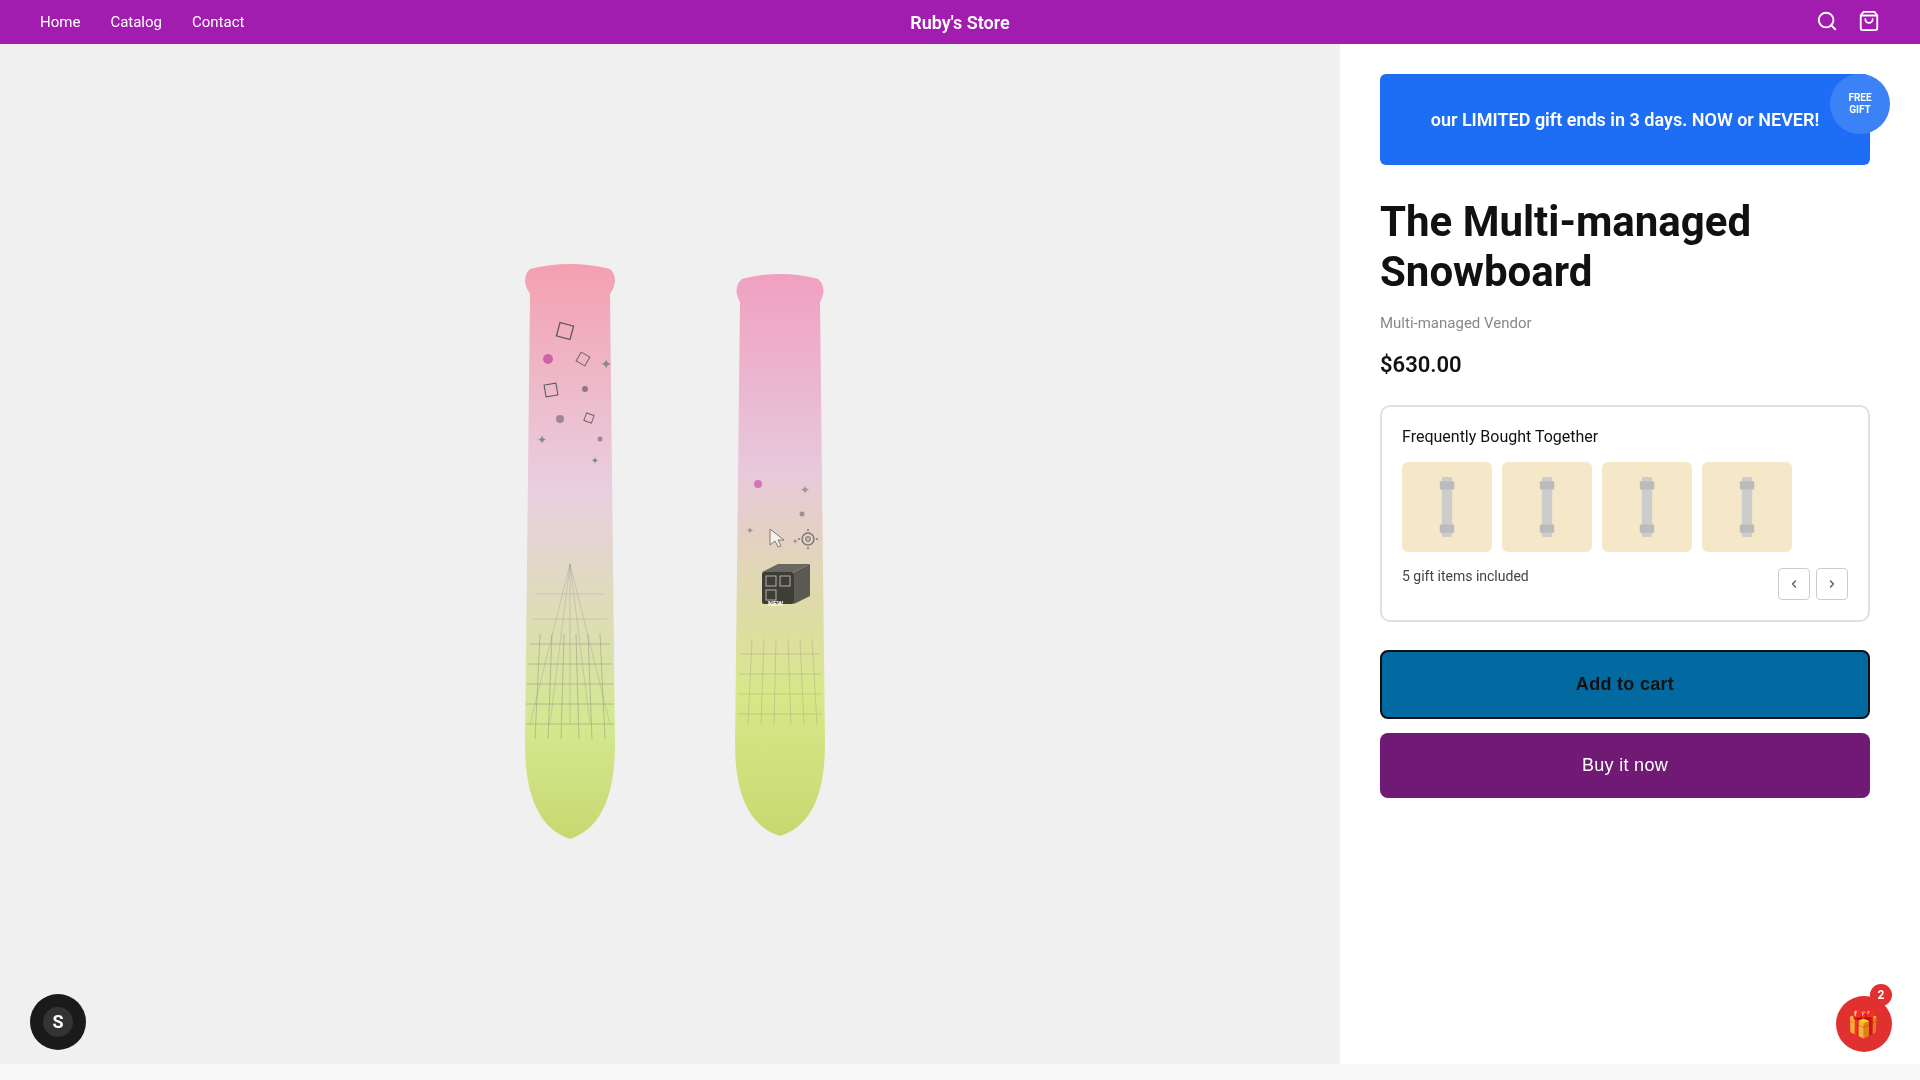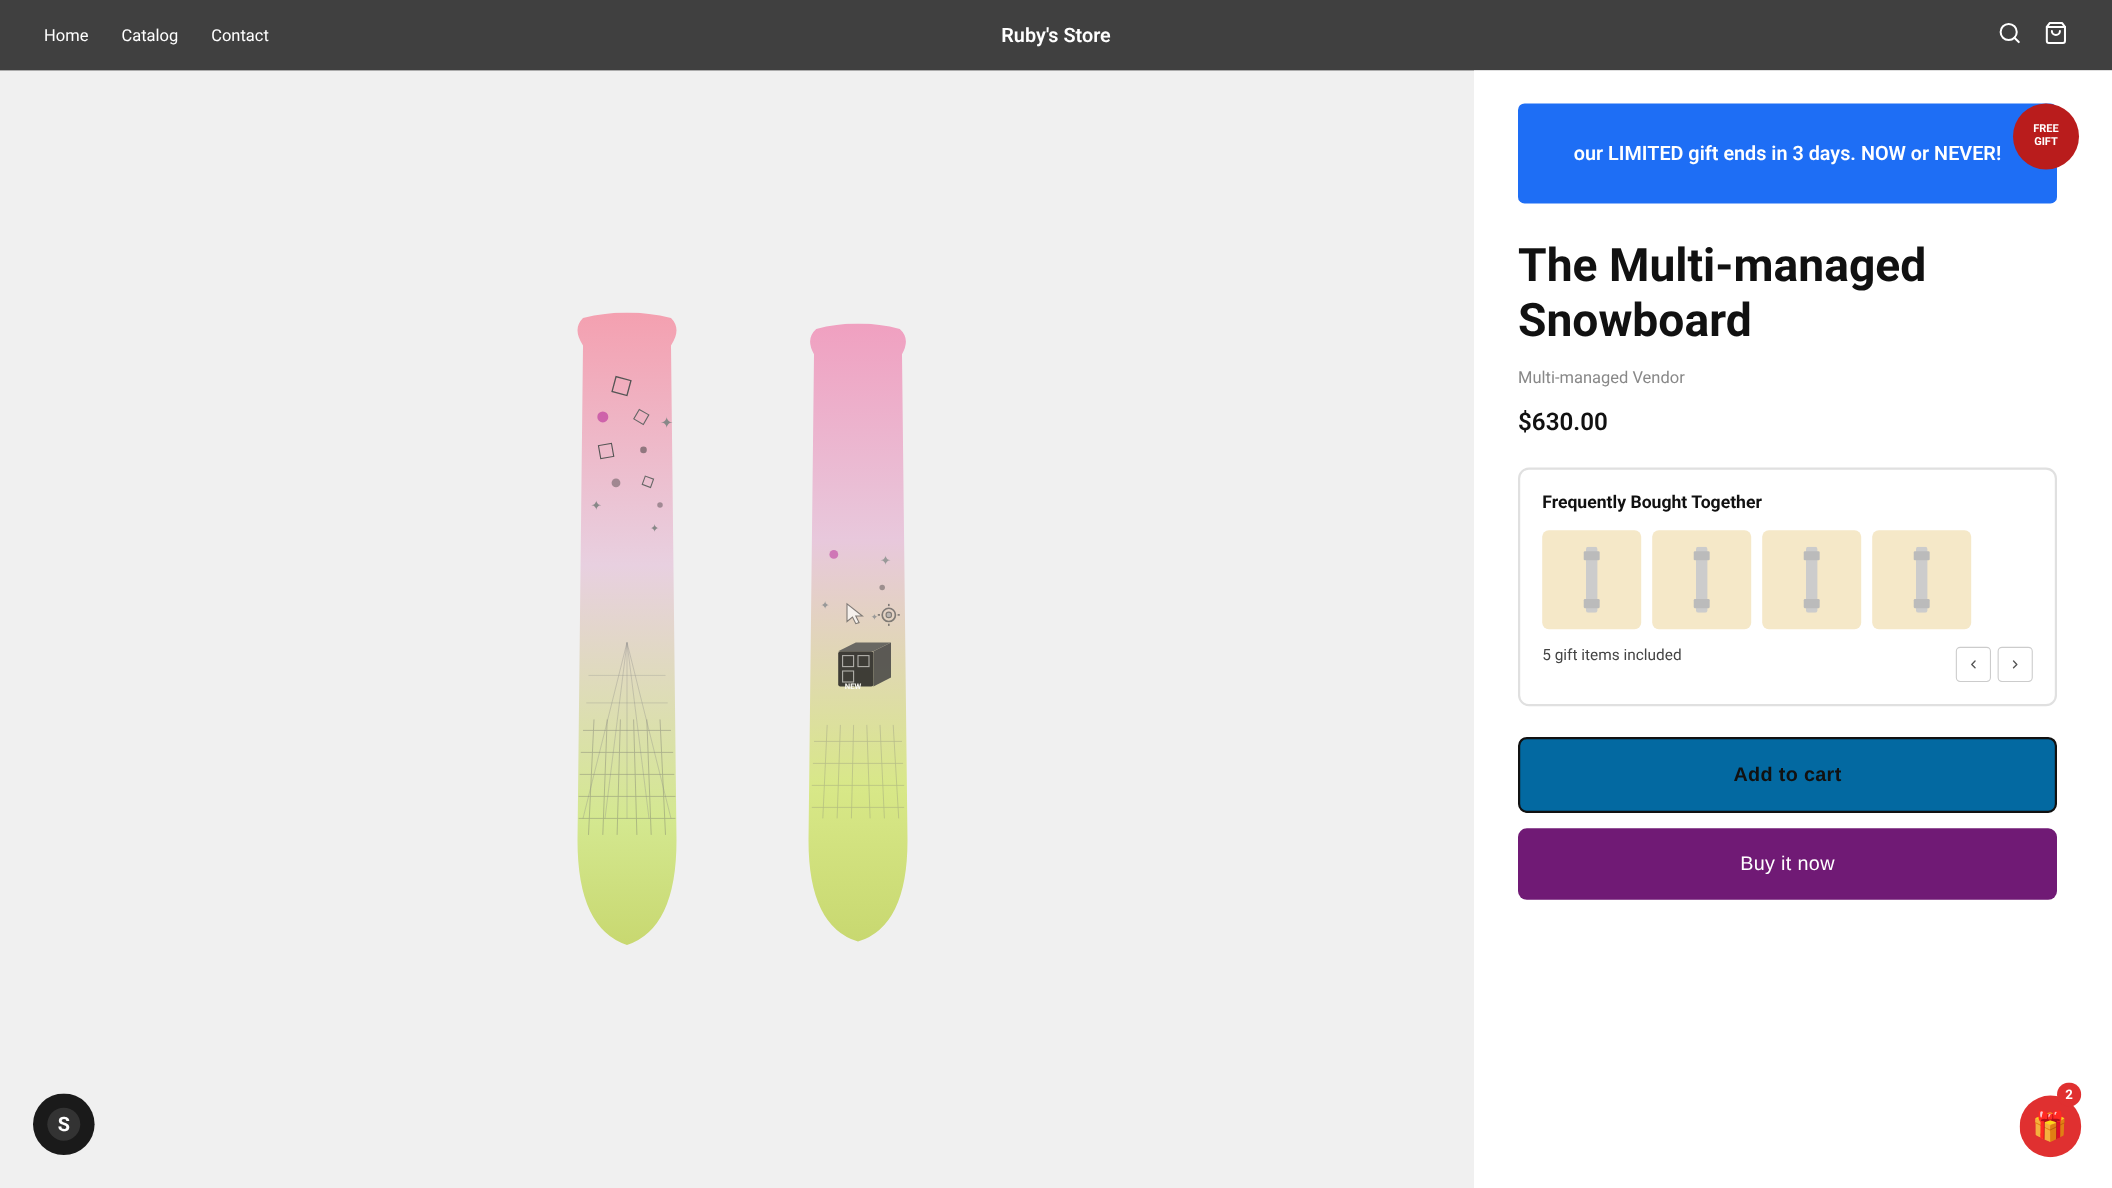--- a/index.html
+++ b/index.html
@@ -1,21 +1,21 @@
 <!DOCTYPE html>
 <html><head>
   <meta charset="utf-8">
   <style>
     * { box-sizing: border-box; margin: 0; padding: 0; }
     body { font-family: -apple-system, BlinkMacSystemFont, 'Segoe UI', Roboto, sans-serif; background: #f8f8f8; min-height: 1080px; }
 
     
     .header {
-      background: #404040;
-      height: 64px;
+      background: #a21caf;
+      height: 44px;
       display: flex;
       align-items: center;
       padding: 0 40px;
       position: relative;
       justify-content: space-between;
     }
     .header-nav {
       display: flex;
       gap: 30px;
     }
@@ -100,21 +100,21 @@
       margin-bottom: 32px;
     }
 
     
     .free-gift-badge {
       position: absolute;
       top: 30px;
       right: 30px;
       width: 60px;
       height: 60px;
-      background: #b91c1c;
+      background: #3b82f6;
       border-radius: 50%;
       display: flex;
       flex-direction: column;
       align-items: center;
       justify-content: center;
       color: #fff;
       font-size: 10px;
       font-weight: 700;
       text-align: center;
       line-height: 1.2;
@@ -144,21 +144,21 @@
     
     .fbt-box {
       border: 2px solid #e0e0e0;
       border-radius: 10px;
       padding: 20px;
       margin-bottom: 28px;
     }
 
     .fbt-title {
       font-size: 16px;
-      font-weight: 700;
+      font-weight: 400;
       color: #111;
       margin-bottom: 16px;
     }
 
     .fbt-items {
       display: flex;
       gap: 10px;
       margin-bottom: 16px;
     }
 

